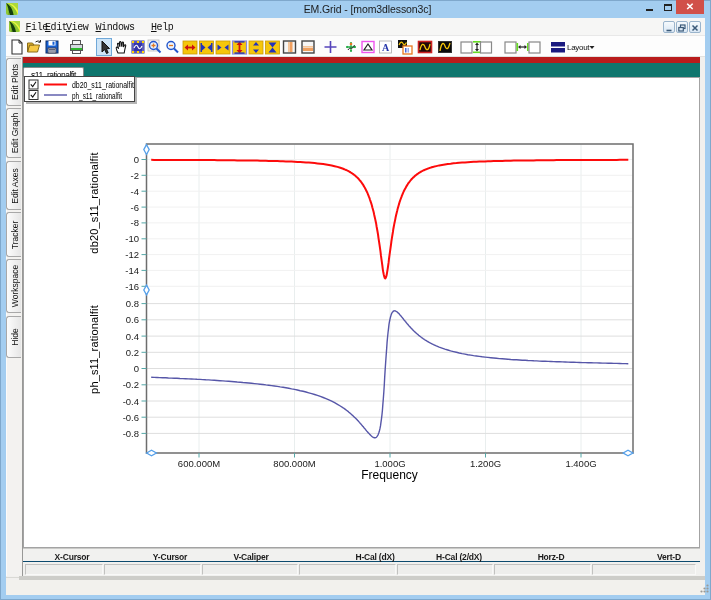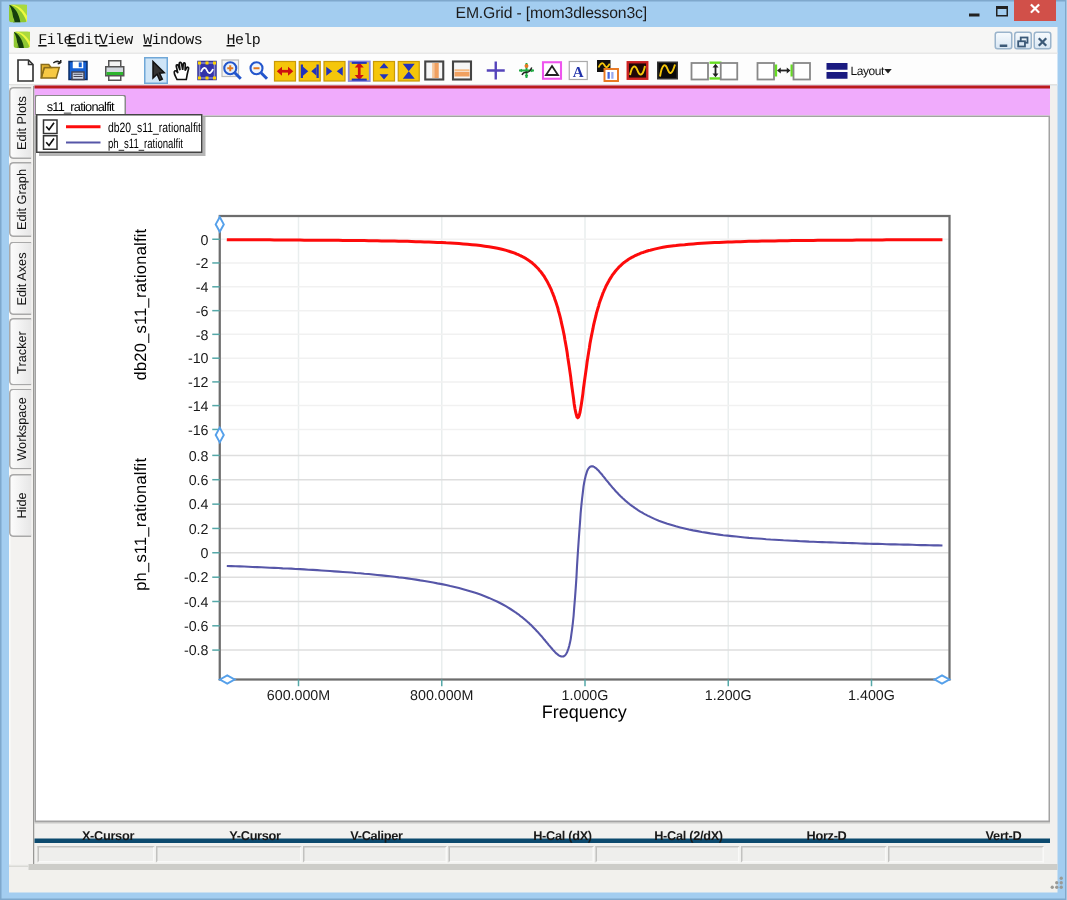--- a/index.html
+++ b/index.html
@@ -14,27 +14,27 @@
 #menubar{position:absolute;left:6px;top:18px;width:699px;height:18px;background:#f6f6f5;border-bottom:1px solid #e8e8e8;}
 .menuitem{position:absolute;top:4px;font-size:10px;letter-spacing:-0.4px;color:#111;font-family:Liberation Mono, monospace;}
 .mdibtn{position:absolute;top:3px;width:12px;height:12px;border:1px solid #9ab4cc;border-radius:2px;background:linear-gradient(#f6fafd,#d9e7f4);color:#33506b;font-size:9px;line-height:10px;text-align:center;font-weight:bold;}
 
 #toolbar{position:absolute;left:6px;top:36px;width:699px;height:21px;background:#fdfdfd;border-bottom:1px solid #e2e2e0;}
 
 #sidebar{position:absolute;left:6px;top:57px;width:16px;height:519px;background:#f3f2f0;border-left:1px solid #fbfbfa;}
 .vtab{position:absolute;left:6px;width:15px;border:1px solid #a8a8a8;border-right:none;border-radius:3px 0 0 3px;background:linear-gradient(90deg,#fcfcfc,#e6e6e6);}
 .vtab span{position:absolute;left:1px;top:50%;transform:translate(0,-50%) rotate(-90deg);transform-origin:center;font-size:8.5px;color:#111;white-space:nowrap;width:13px;display:flex;justify-content:center;}
 
-#tabstrip{position:absolute;left:23px;top:57px;width:677px;height:20px;background:#f0abfc;border-top:2px solid #b91c1c;}
+#tabstrip{position:absolute;left:23px;top:57px;width:677px;height:20px;background:#0f766e;border-top:6px solid #b91c1c;}
 #doctab{position:absolute;left:0px;top:4px;width:61px;height:16px;background:#fff;border:1px solid #8a8a8a;border-bottom:none;border-radius:2px 2px 0 0;font-size:8.5px;letter-spacing:-0.5px;text-align:center;line-height:15px;color:#000;}
 #content{position:absolute;left:23px;top:77px;width:677px;height:471px;background:#fff;border:1px solid #a3a3a3;}
 
 #legend{position:absolute;left:24px;top:76px;width:111px;height:26px;background:#fff;border:1px solid #444;box-shadow:2px 2px 0 rgba(120,120,120,0.55);}
 
-#curshdr{position:absolute;left:23px;top:548px;width:677px;height:14px;background:#f1f1ef;border-top:1px solid #c9c9c7;border-bottom:3px solid #0c4a6e;}
+#curshdr{position:absolute;left:23px;top:548px;width:677px;height:14px;background:#f1f1ef;border-top:1px solid #c9c9c7;border-bottom:1px solid #0c4a6e;}
 .chdr{position:absolute;top:2.5px;font-size:8.5px;font-weight:bold;letter-spacing:-0.2px;color:#1a1a1a;transform:translateX(-50%);}
 #cursrow{position:absolute;left:23px;top:562px;width:677px;height:14px;background:#f1f1ef;}
 .ccell{position:absolute;top:2px;height:11px;background:#eeeeec;border:1px solid #d8d8d6;border-top-color:#c2c2c0;border-left-color:#c2c2c0;border-bottom-color:#f9f9f8;border-right-color:#f9f9f8;}
 #band{position:absolute;left:19px;top:576px;width:686px;height:4px;background:#cdcdc9;}
 #statusbar{position:absolute;left:6px;top:580px;width:699px;height:15px;background:#f2f1ed;}
 </style></head>
 <body>
 <div id="win">
   <div class="abs" style="left:6px;top:57px;width:699px;height:523px;background:#f1f0ee;"></div>
   <div class="abs" style="left:22px;top:57px;width:1px;height:519px;background:#989896;"></div>

